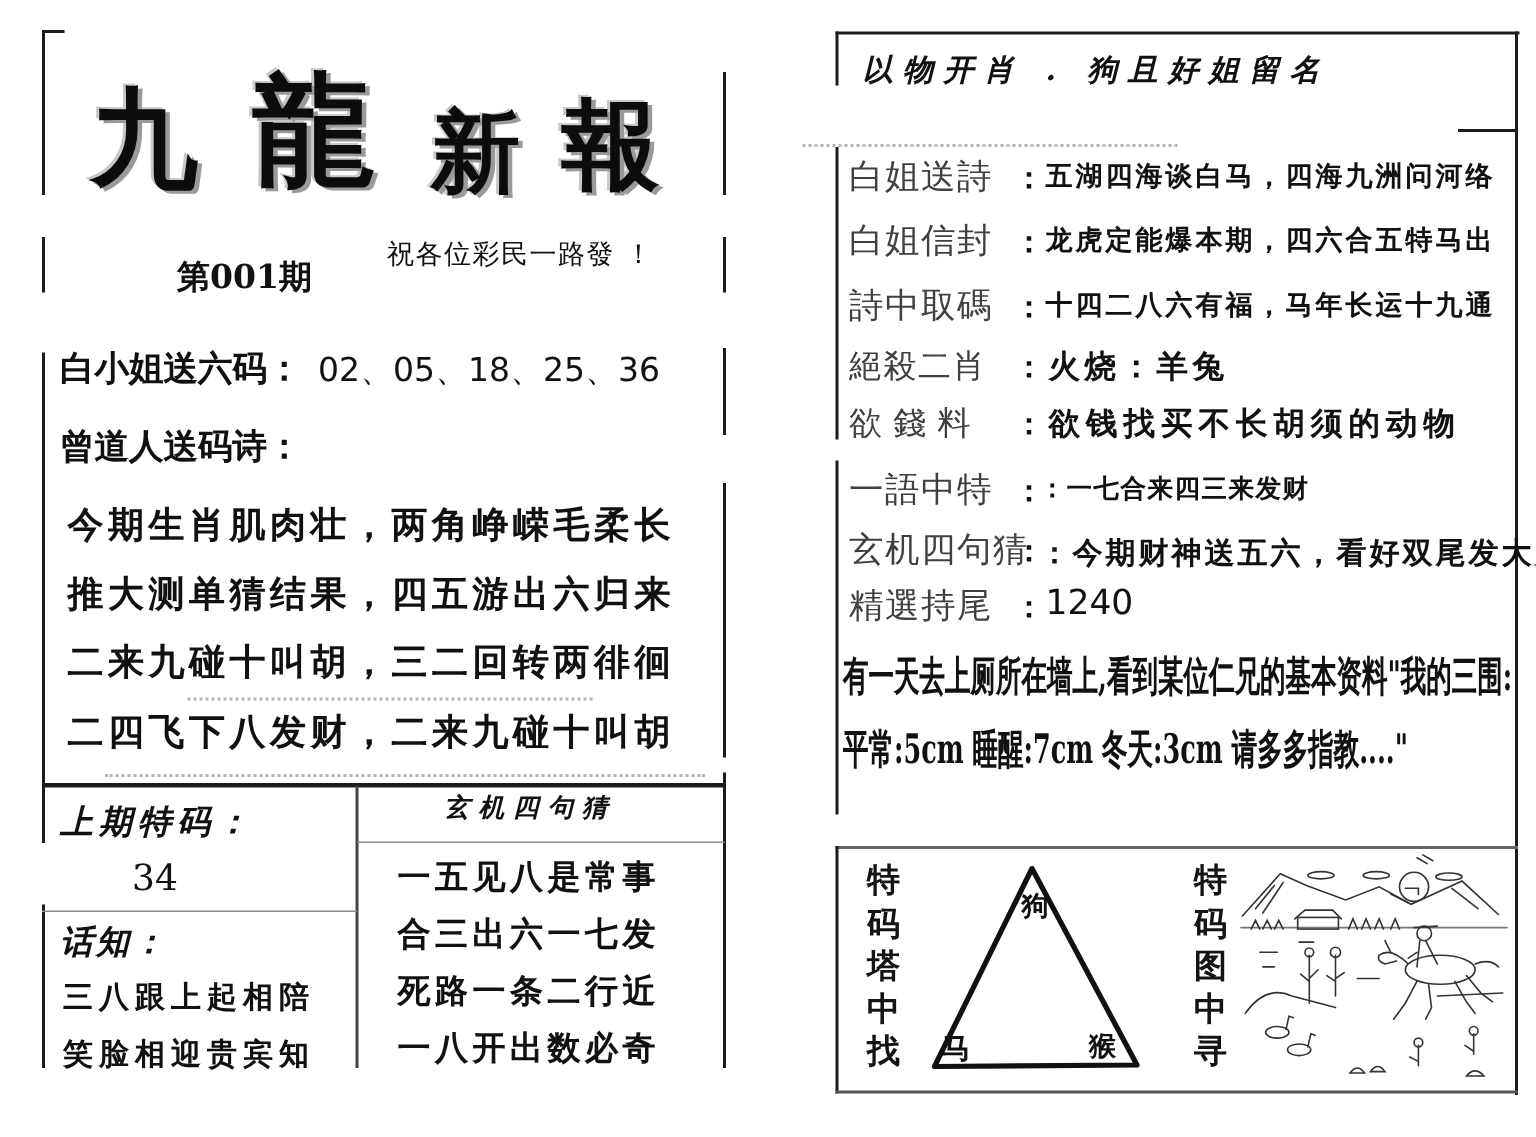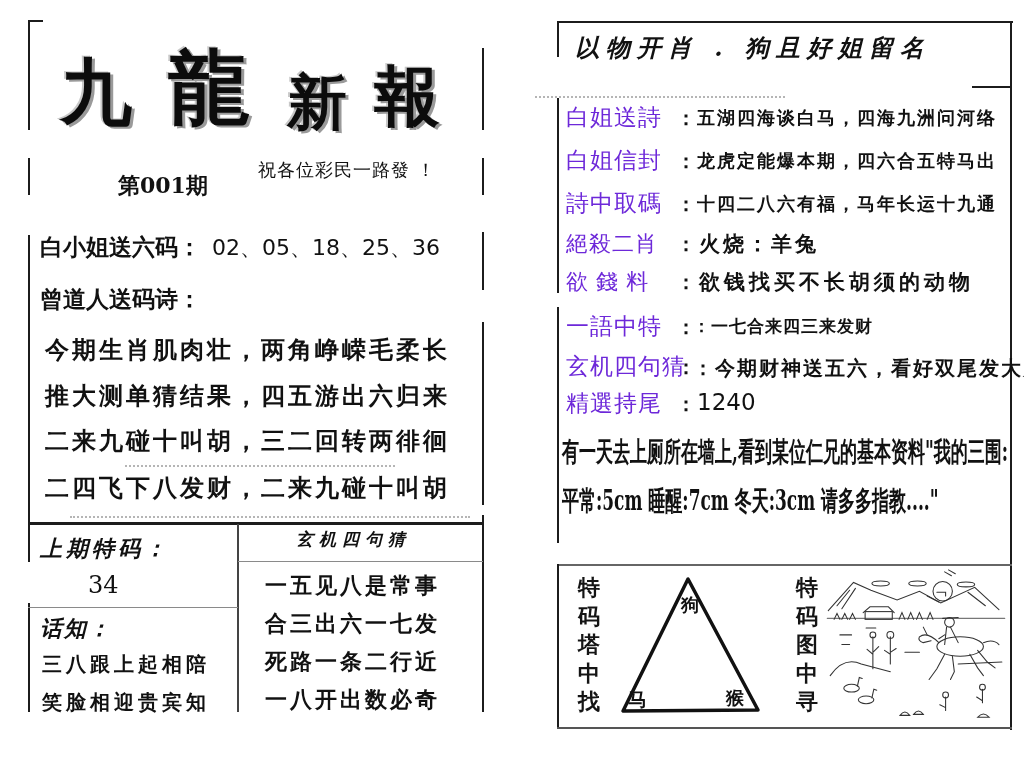--- a/index.html
+++ b/index.html
@@ -5,24 +5,24 @@
   html,body{margin:0;padding:0;background:#ffffff;}
   #page{position:relative;width:1024px;height:758px;overflow:hidden;background:#fff;color:#111;
         font-family:"DejaVu Serif","Liberation Serif",serif;}
   .a{position:absolute;white-space:nowrap;line-height:1;}
   .hl{position:absolute;height:2px;background:#1c1c1c;}
   .vl{position:absolute;width:2px;background:#1c1c1c;}
   .thin{background:#8a8a8a;height:1px;}
   .noise{position:absolute;height:2px;border-top:2px dotted #b5b5b5;}
   .sans{font-family:"DejaVu Sans","Liberation Sans",sans-serif;}
   .title-char{font-weight:bold;color:#0c0c0c;text-shadow:3px 2px 0 #9a9a9a,-2px -1px 0 #c8c8c8;}
-  .lbl-bold{font-family:Liberation Serif, serif;font-weight:bold;}
+  .lbl-bold{font-family:Liberation Mono, monospace;font-weight:bold;}
   .poem{font-size:24px;letter-spacing:3px;font-weight:bold;}
   .cursive{font-style:italic;font-weight:bold;}
-  .row-label{font-family:Liberation Sans, sans-serif;font-size:23px;letter-spacing:1px;color:#6d28d9;}
+  .row-label{font-family:Liberation Serif, serif;font-size:23px;letter-spacing:1px;color:#404040;}
   .row-colon{font-family:"DejaVu Sans","Liberation Sans",sans-serif;font-size:20px;font-weight:bold;}
   .row-value{font-size:18px;letter-spacing:2px;font-weight:bold;}
   .joke{font-size:17px;font-weight:bold;letter-spacing:0px;transform:scale(1,1.6);transform-origin:0 0;}
   .vcap{position:absolute;width:30px;text-align:center;font-family:"DejaVu Sans","Liberation Sans",sans-serif;
         font-weight:bold;font-size:22px;line-height:28.5px;color:#141414;}
   .vcap span{display:block;}
 </style>
 </head>
 <body>
 
@@ -85,21 +85,21 @@
   <div>
 
     <div class="hl" style="left:557px;top:21px;width:456px;"></div>
     <div class="vl" style="left:557px;top:21px;height:36px;"></div>
     <div class="vl" style="left:557px;top:98px;height:195px;"></div>
     <div class="vl" style="left:557px;top:307px;height:236px;"></div>
     <div class="vl" style="left:1010px;top:21px;height:709px;"></div>
     <div class="hl" style="left:972px;top:86px;width:40px;"></div>
     <div class="noise" style="left:535px;top:96px;width:250px;"></div>
 
-    <div class="a cursive" style="left:575px;top:36px;font-size:24px;letter-spacing:7px;">以物开肖 . 狗且好姐留名</div>
+    <div class="a cursive" style="left:575px;top:36px;font-size:20px;letter-spacing:7px;">以物开肖 . 狗且好姐留名</div>
 
     <div>
       <span class="a row-label" style="left:566px;top:106px;">白姐送詩</span>
       <span class="a row-colon" style="left:676px;top:108px;">：</span>
       <span class="a row-value" style="left:697px;top:109px;">五湖四海谈白马，四海九洲问河络</span>
     </div>
     <div>
       <span class="a row-label" style="left:566px;top:149px;">白姐信封</span>
       <span class="a row-colon" style="left:676px;top:151px;">：</span>
       <span class="a row-value" style="left:697px;top:152px;">龙虎定能爆本期，四六合五特马出</span>

